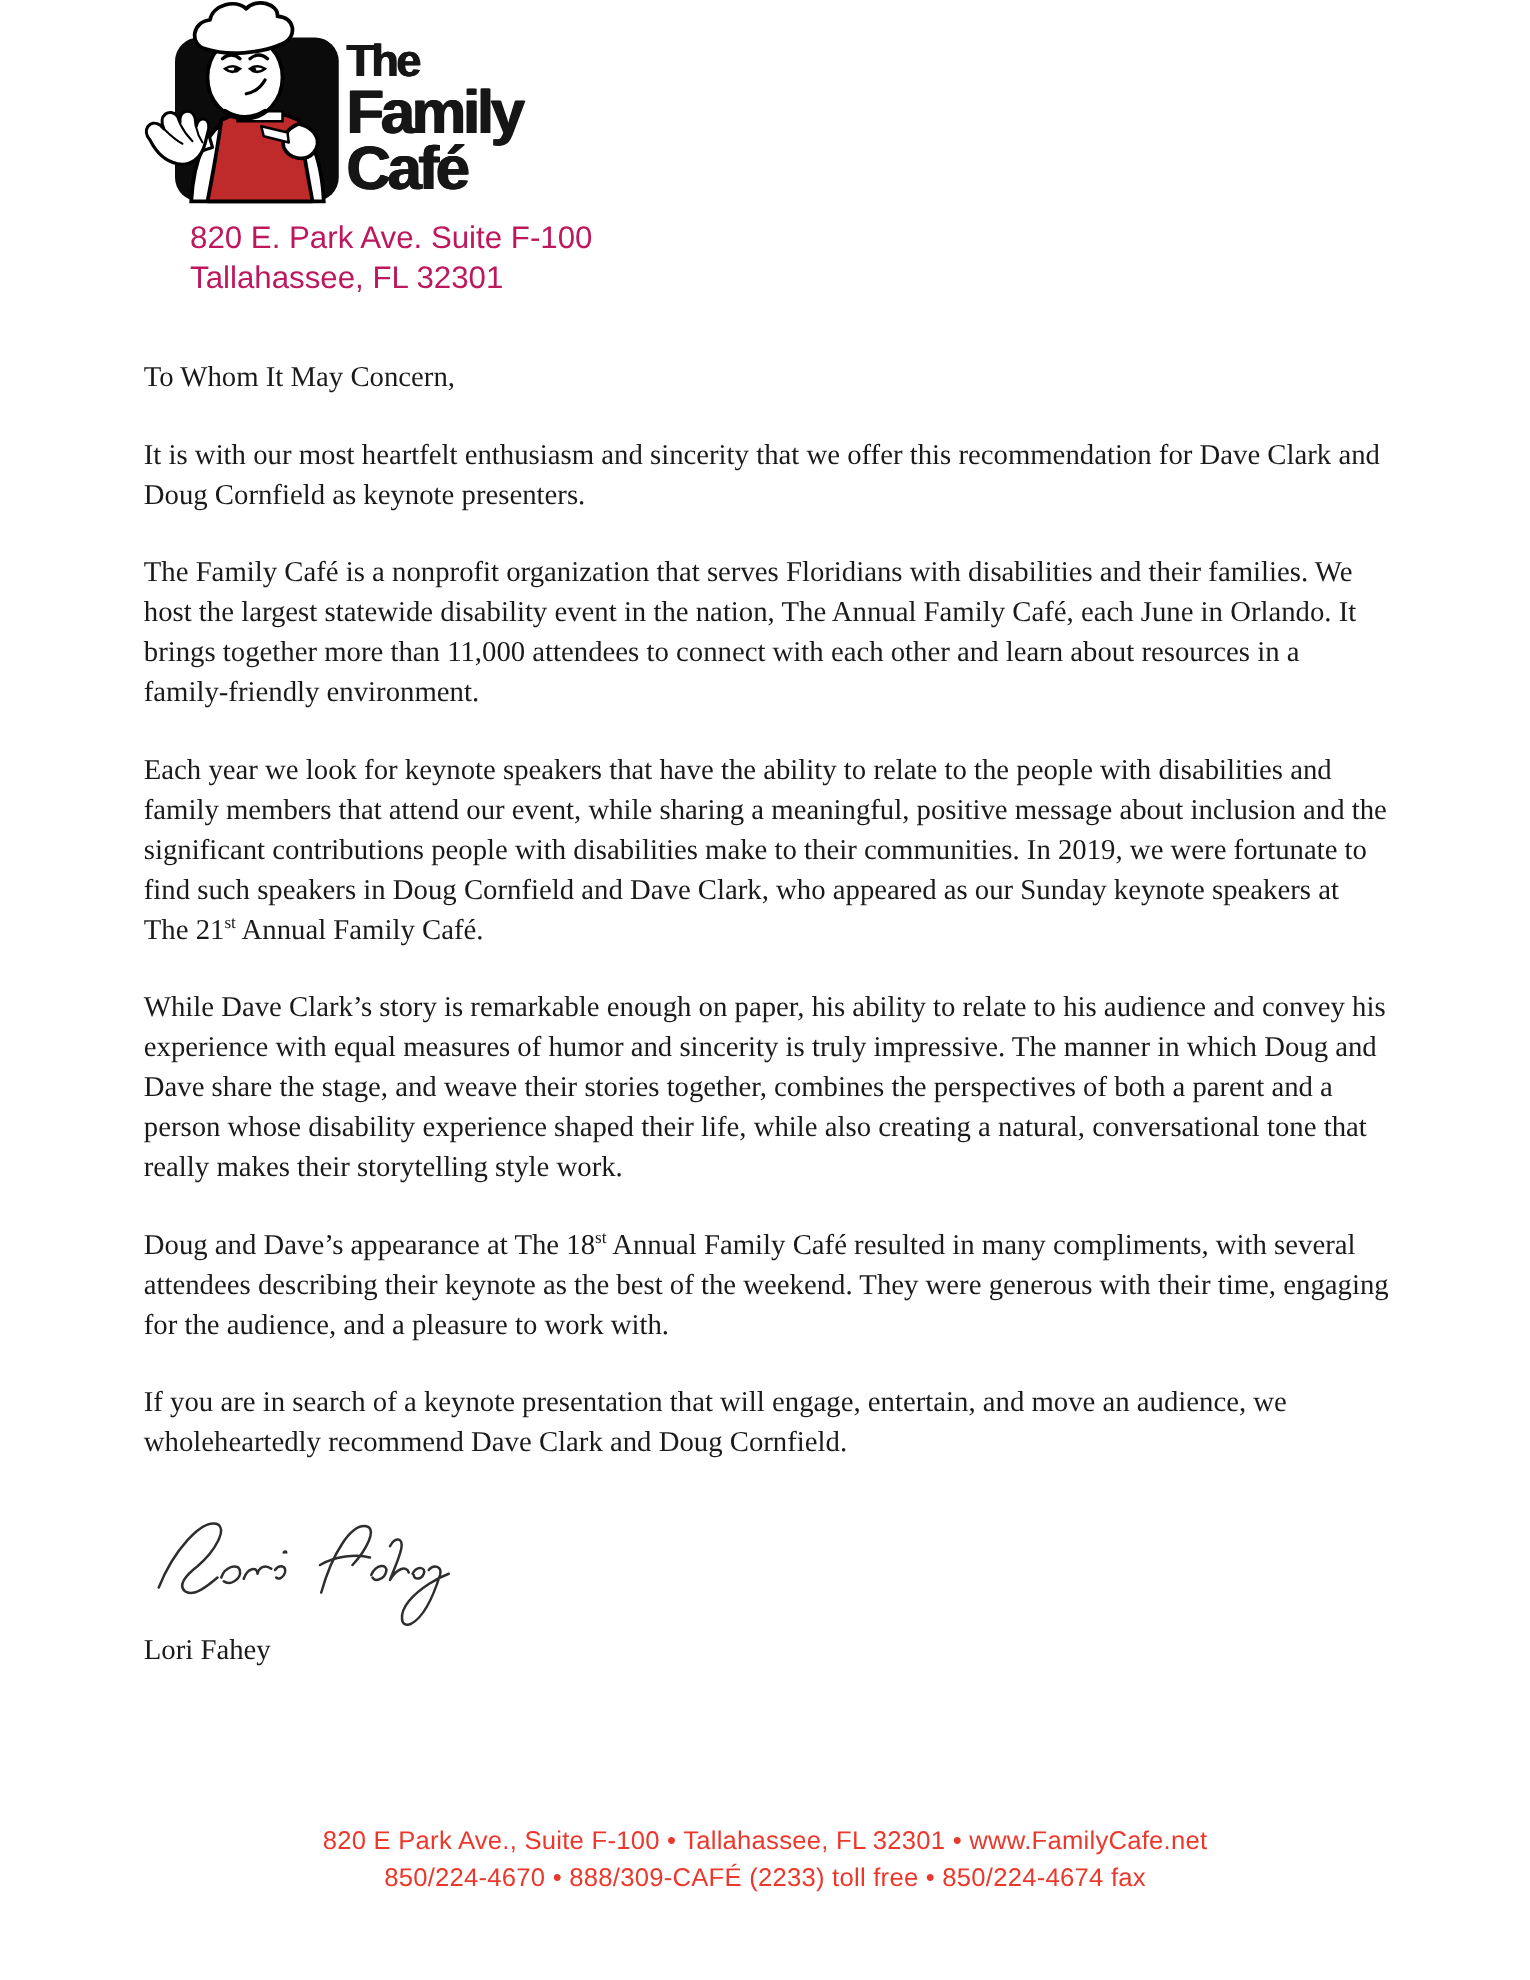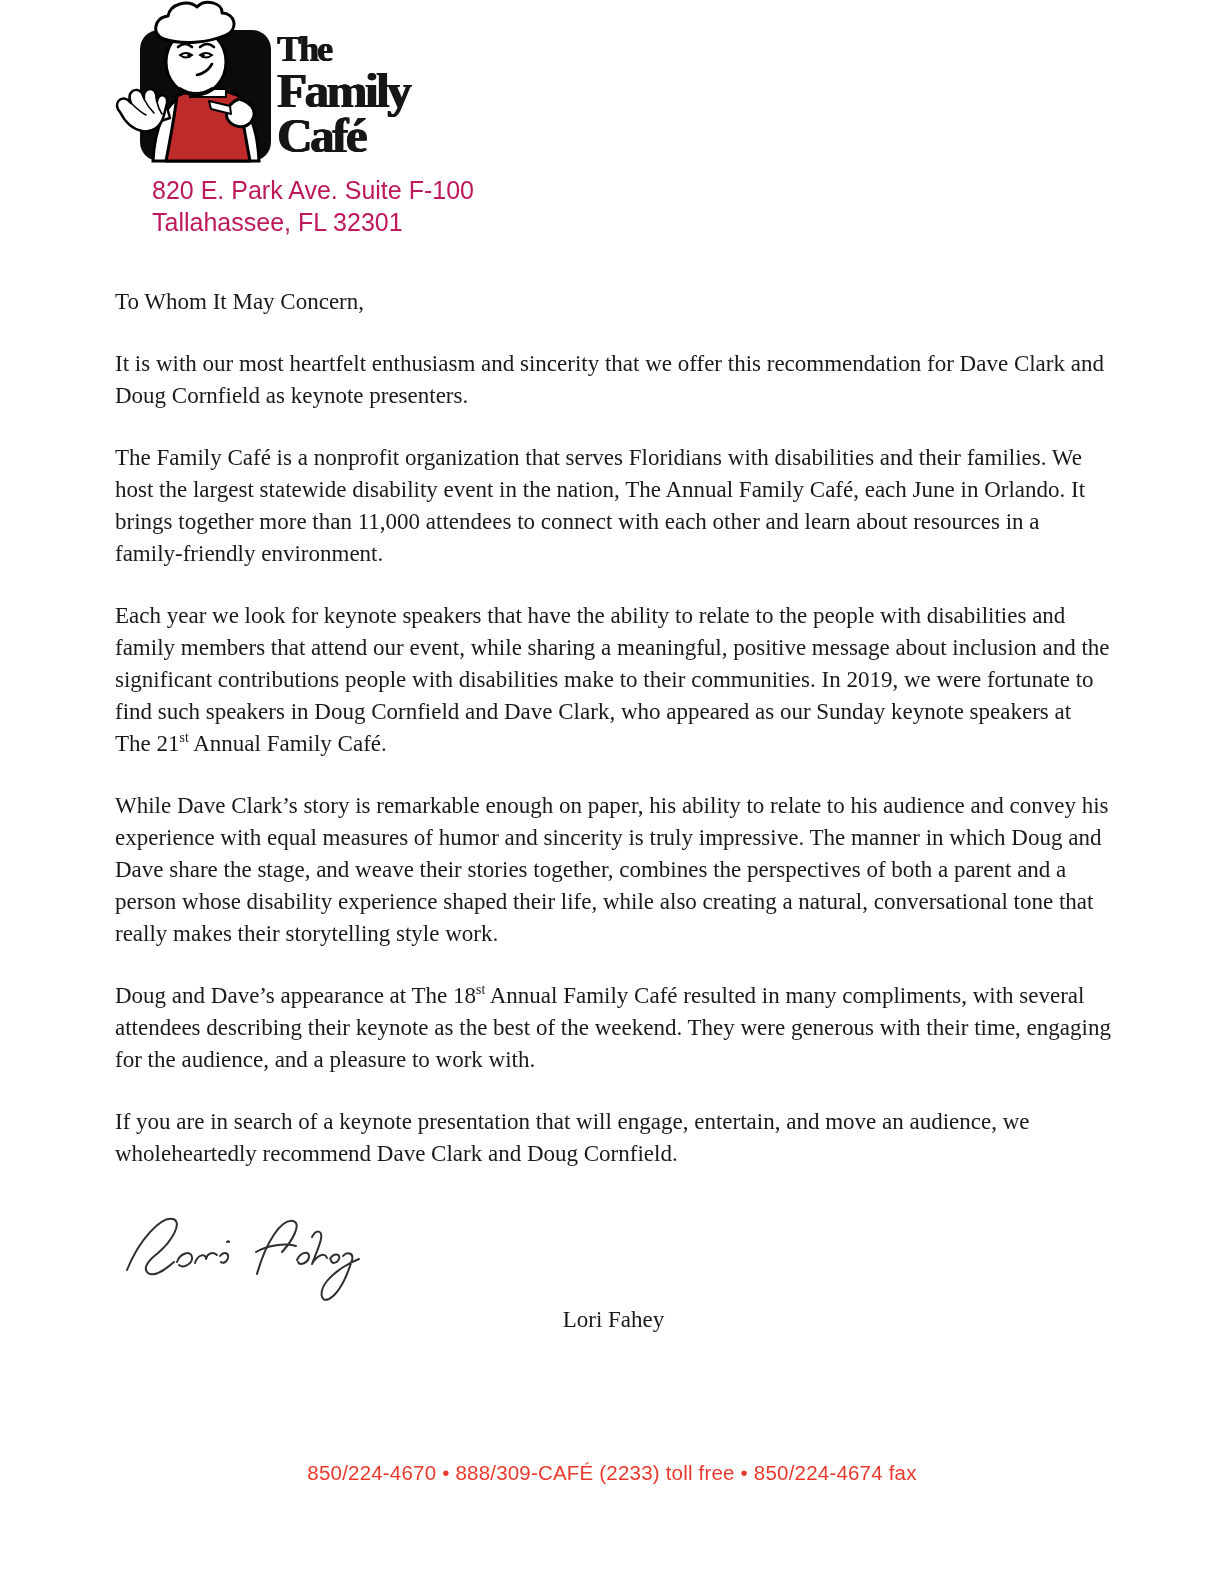--- a/index.html
+++ b/index.html
@@ -5,38 +5,38 @@
   * { margin:0; padding:0; box-sizing:border-box; }
   html,body { background:#ffffff; }
   body {
     width:1224px; height:1584px; position:relative; overflow:hidden;
     font-family:"Liberation Serif", serif; color:#1a1a1a;
   }
 
   
   .logo-art { position:absolute; left:100px; top:0; width:206px; height:182px; }
   .brand { position:absolute; left:277px; top:30px; color:#161616;
-           font-family:Liberation Serif, serif; font-weight:bold; }
+           font-family:Liberation Sans, sans-serif; font-weight:bold; }
   .brand .l1 { font-size:36px; line-height:38px; letter-spacing:-2px;
                text-shadow:0.7px 0 currentColor, -0.3px 0 currentColor; }
   .brand .l2, .brand .l3 { font-size:49px; line-height:45px; letter-spacing:-2.5px;
                text-shadow:0.9px 0 currentColor, -0.4px 0 currentColor; }
   .lh-address { position:absolute; left:152px; top:174px;
                 font-family:"Liberation Sans", sans-serif; font-size:25px;
                 line-height:32px; color:#be185d; }
 
   
   .letter { position:absolute; left:115px; top:286px; width:997px;
             font-size:23px; line-height:32px; }
   .letter p { margin:0 0 30px 0; }
   .letter sup { font-size:0.6em; vertical-align:super; line-height:0; }
 
   .sig-block { margin-top:-4px; height:108px; }
   .sig-block svg { display:block; }
-  .signer { line-height:32px;text-align:center; }
+  .signer { line-height:32px; }
 
   
   .page-footer { position:absolute; left:0; right:0; top:1458px; text-align:center;
                  font-family:"Liberation Sans", sans-serif; font-size:20.5px;
                  line-height:30px; color:#ea392c; letter-spacing:0.2px; }
 </style>
 </head>
 <body>
 
 <div class="logo-art">
@@ -122,14 +122,15 @@
       </g>
     </svg>
   </div>
 
   <div class="signer">
     <div>Lori Fahey</div>
   </div>
 </div>
 
 <div class="page-footer">
+  <div>820 E Park Ave., Suite F-100 • Tallahassee, FL 32301 • www.FamilyCafe.net</div>
   <div>850/224-4670 • 888/309-CAFÉ (2233) toll free • 850/224-4674 fax</div>
 </div>
 
 </body></html>

